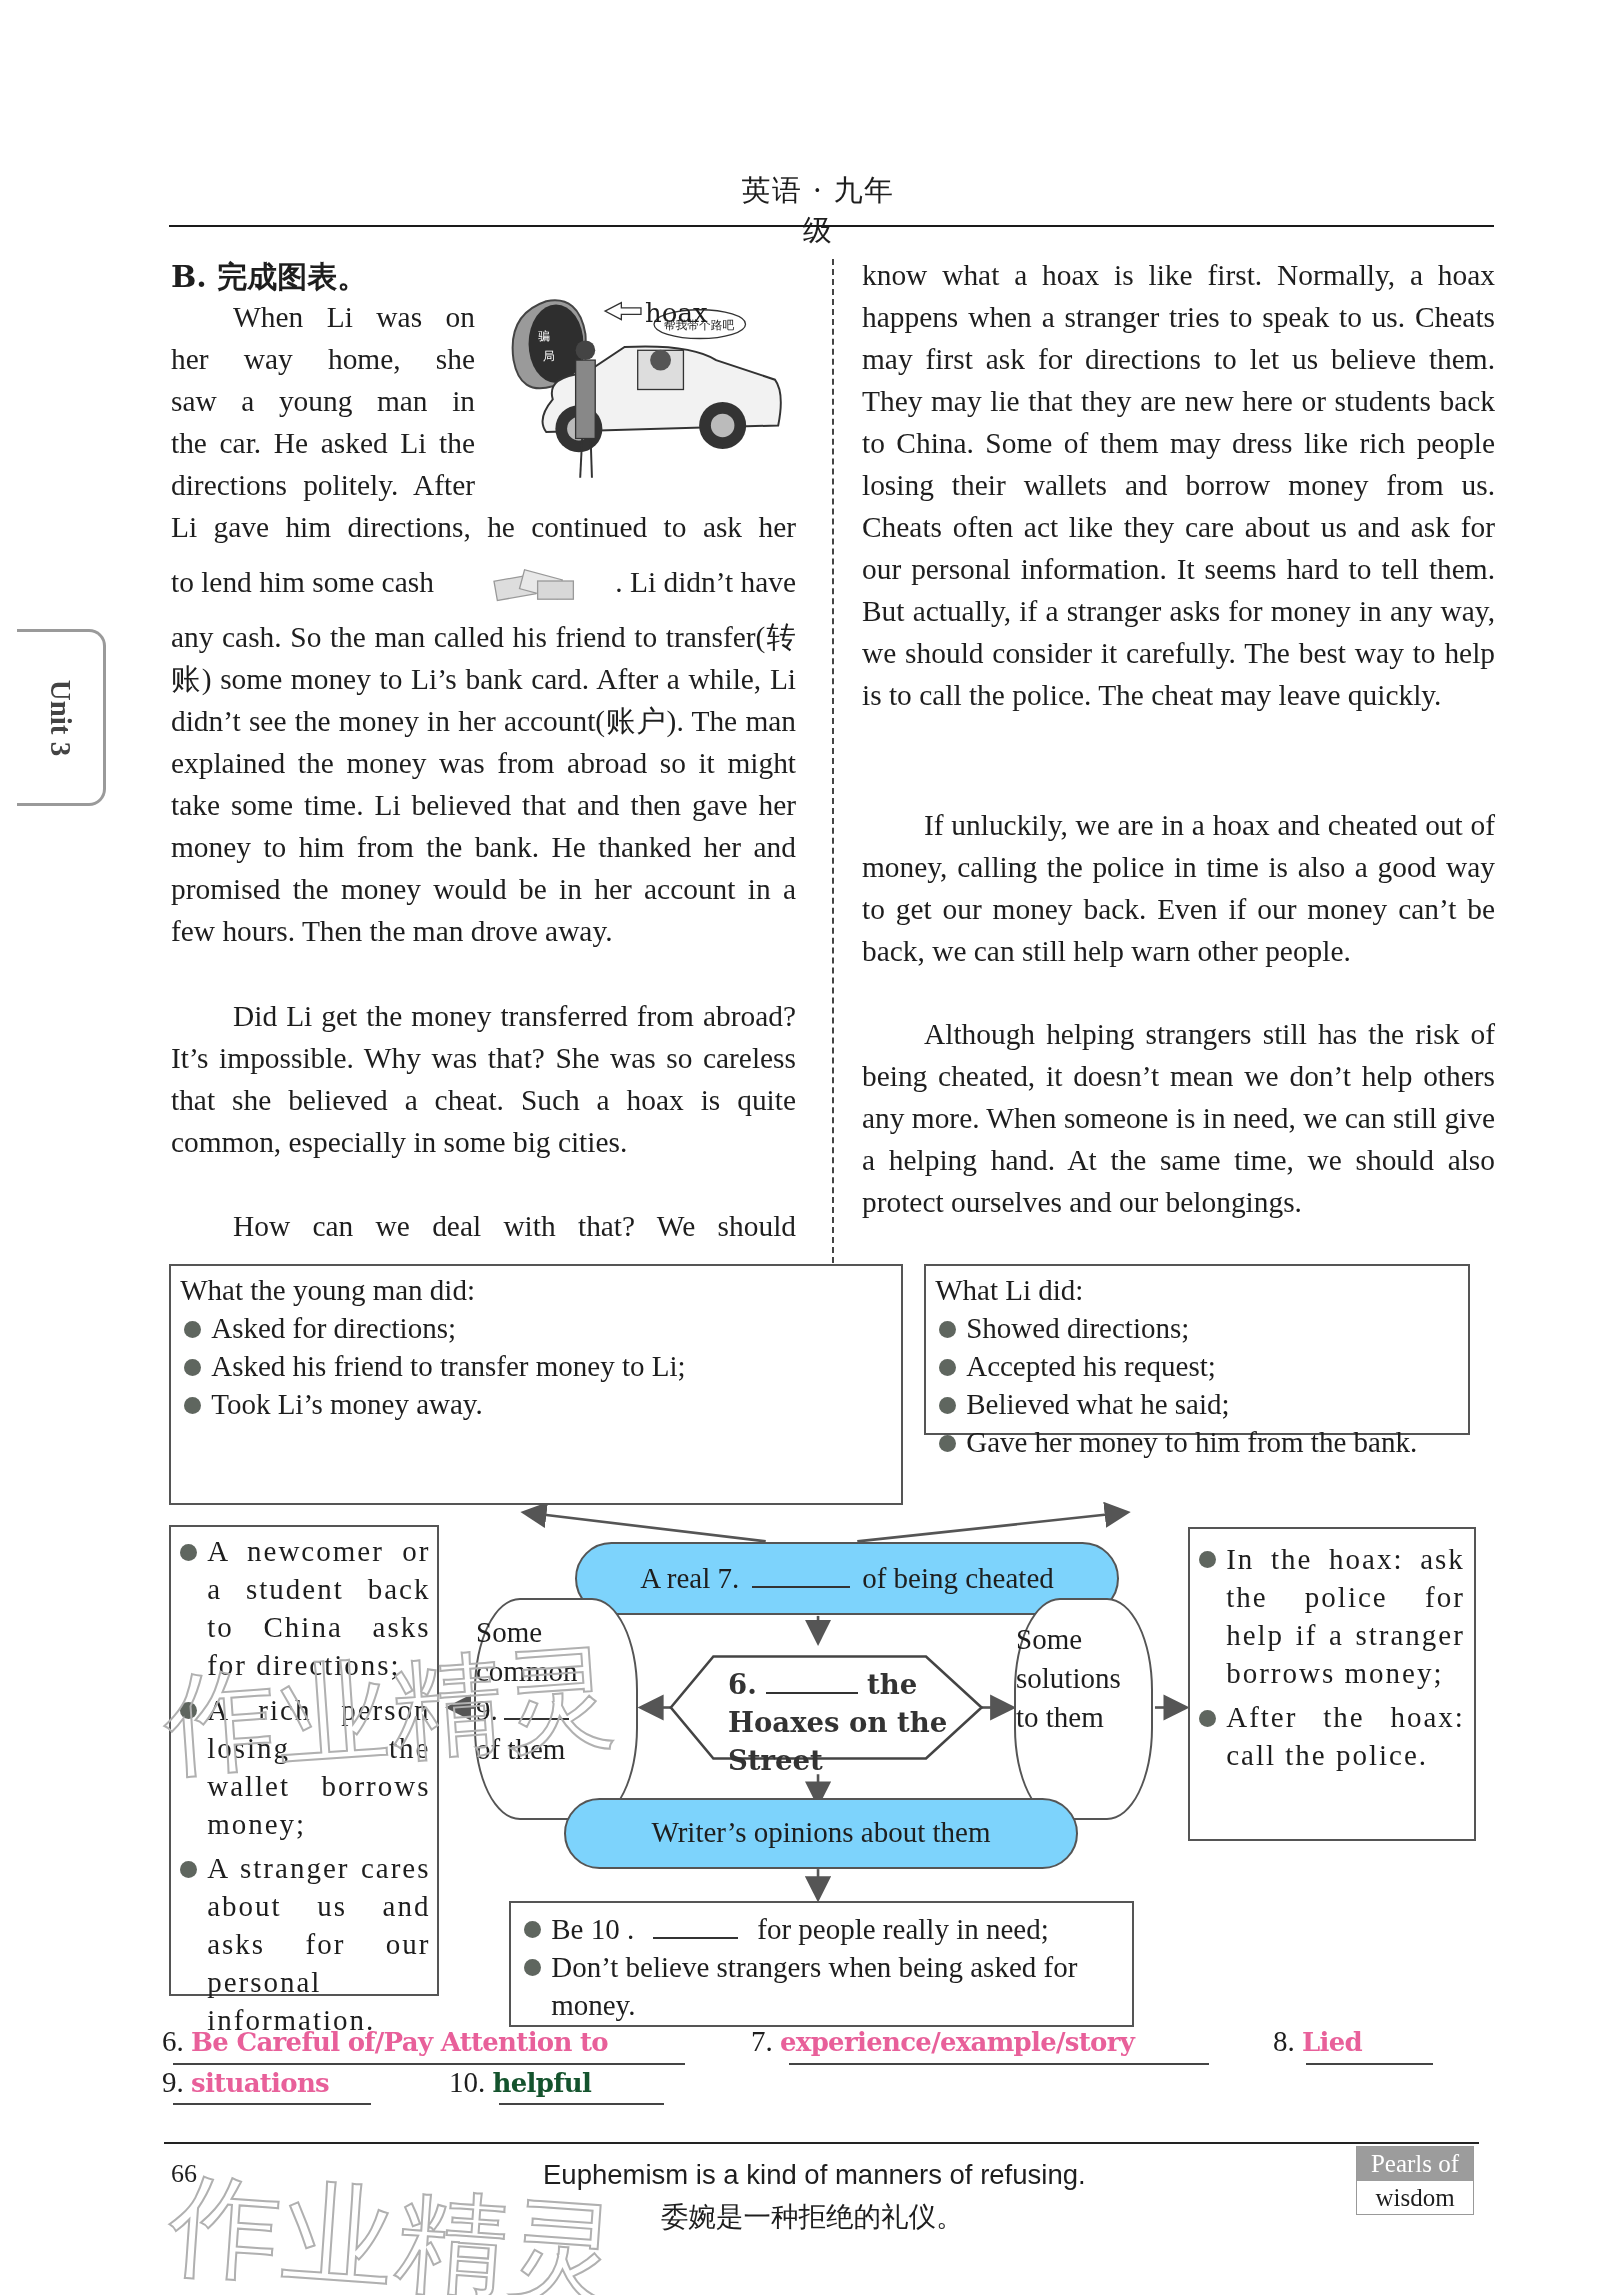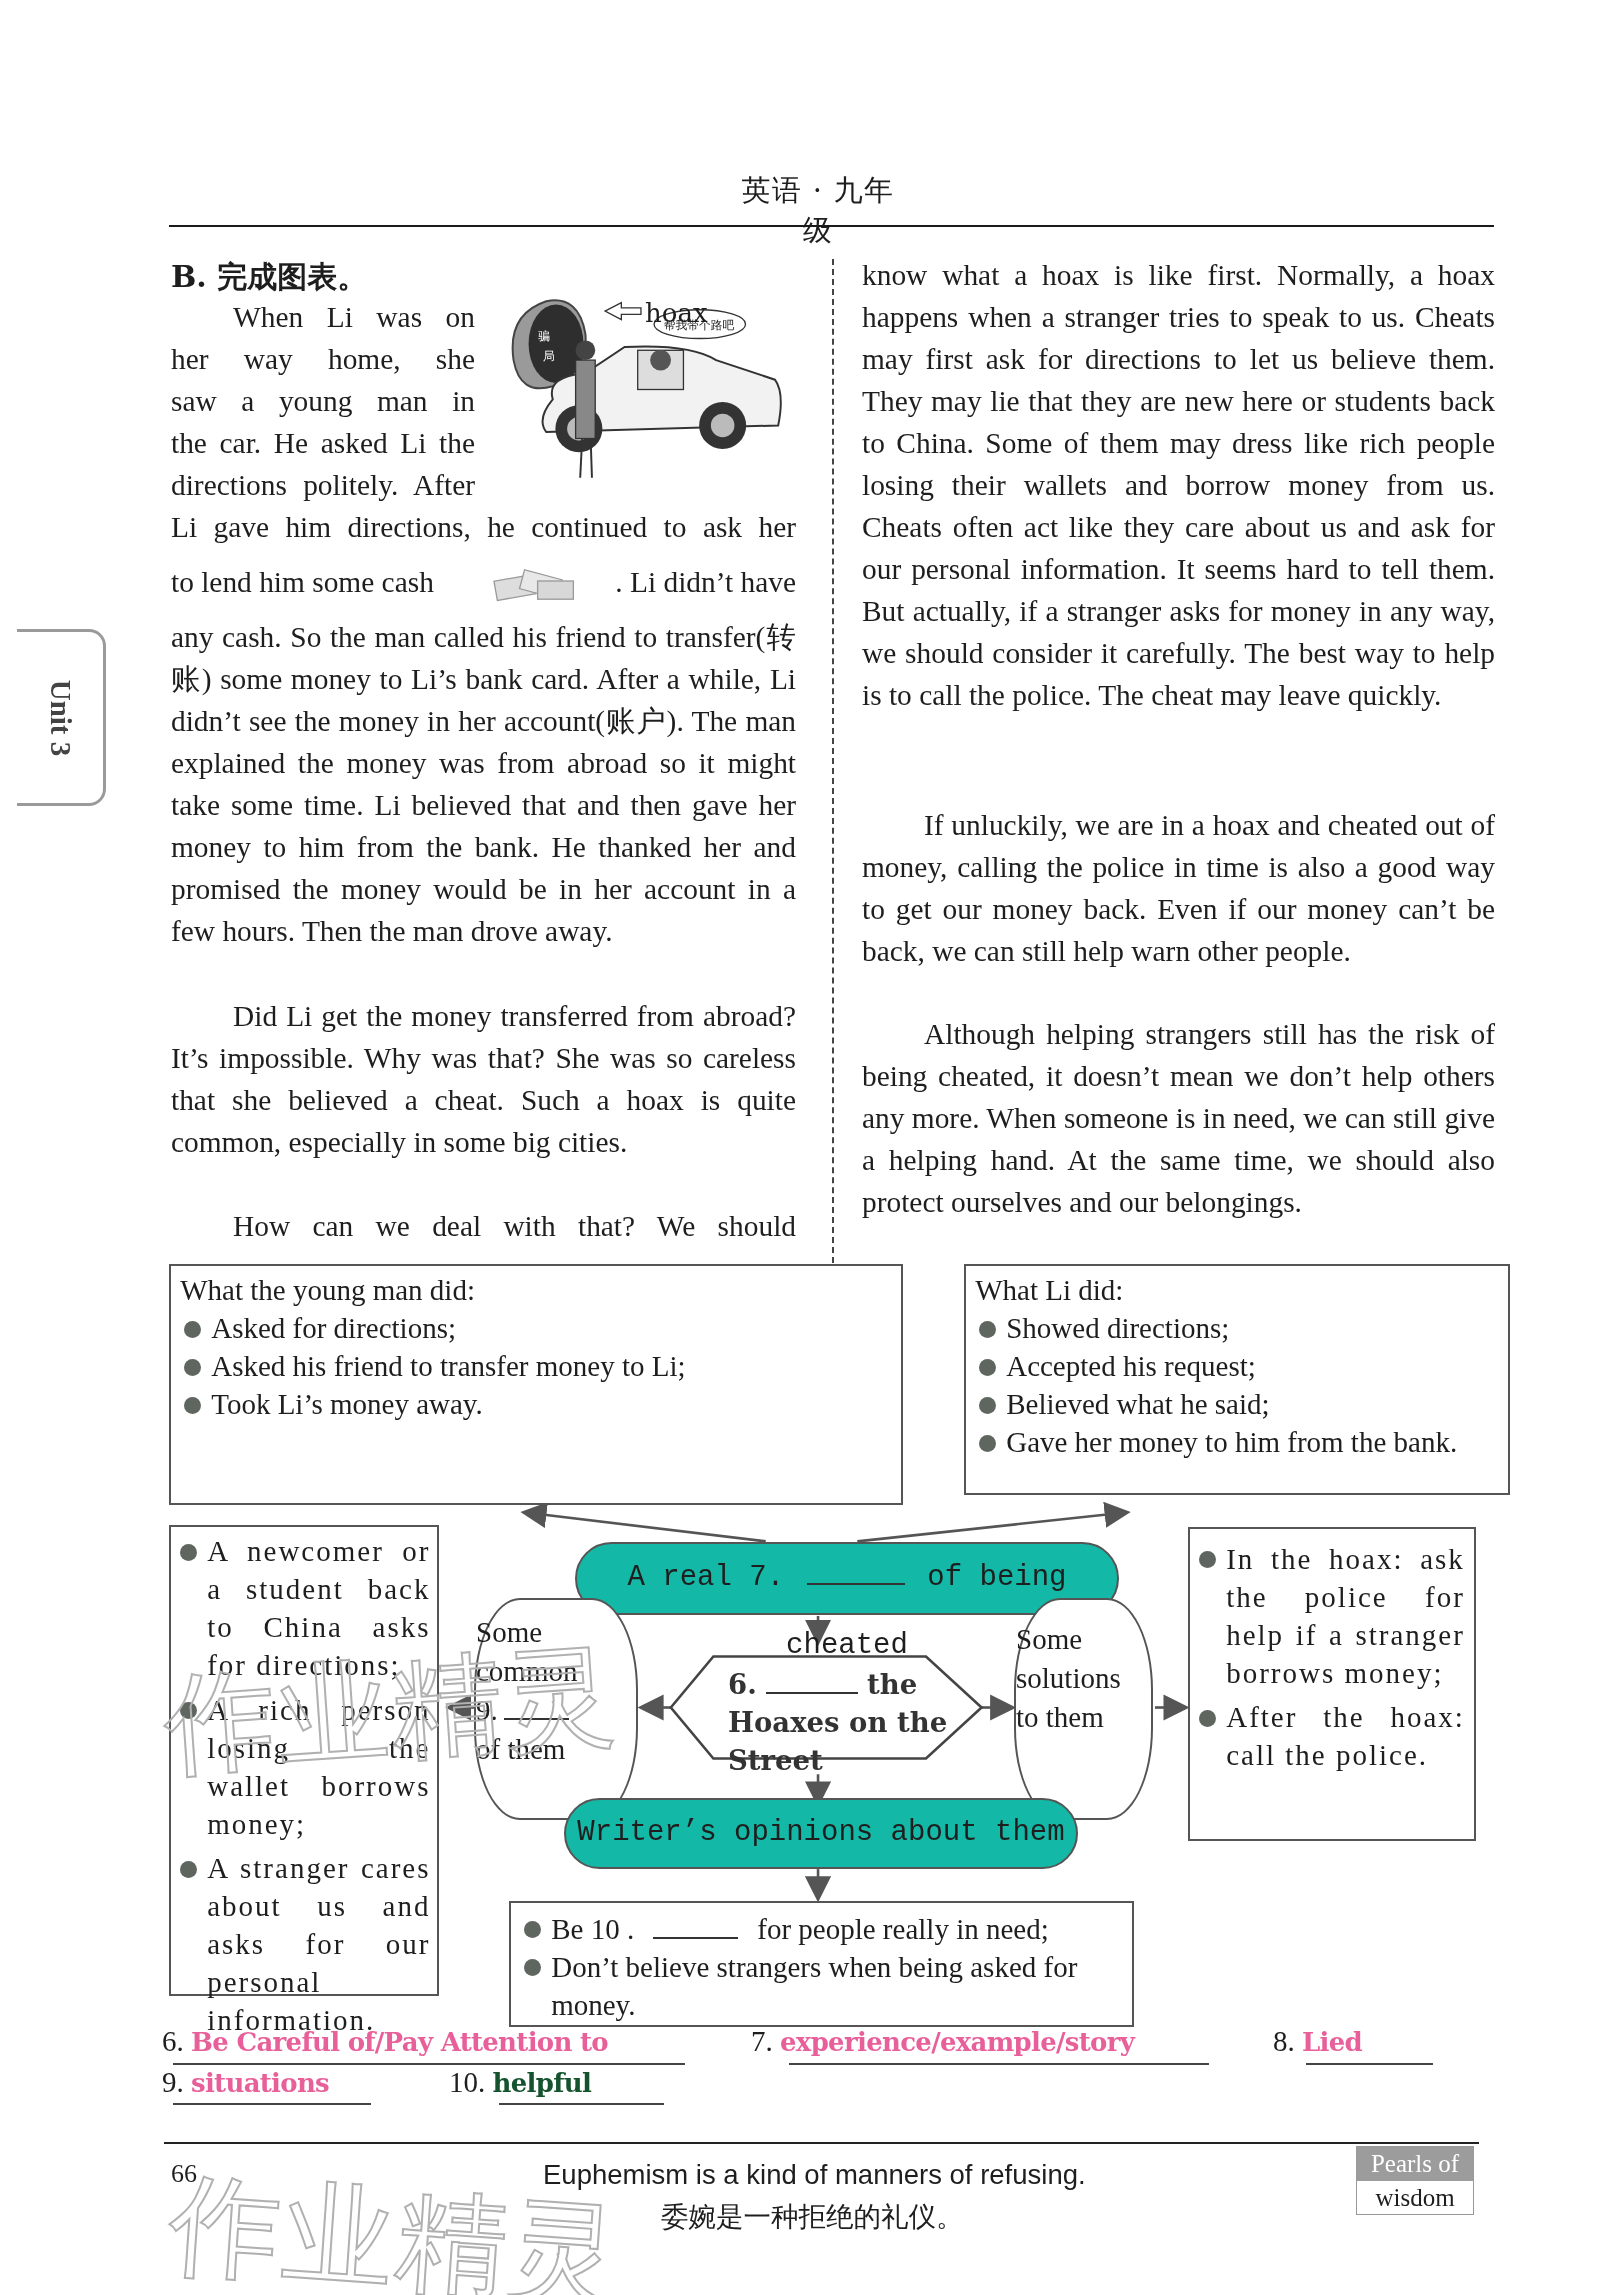--- a/index.html
+++ b/index.html
@@ -25,21 +25,21 @@
   .hoax-label { position: absolute; left: 645px; top: 298px; font-size: 26px; font-weight: normal; font-family: "DejaVu Serif", serif; }
   .cash-icon { position: absolute; left: 492px; top: 568px; width: 88px; height: 39px; }
 
   
   .box { position: absolute; border: 2.6px solid #555; background: #fff; }
   .box .hd { font-size: 29px; line-height: 38px; }
   .bul { position: relative; padding-left: 31px; font-size: 29px; line-height: 38px; }
   .bul::before { content: ""; position: absolute; left: 3.9px; top: 11.8px; width: 17px; height: 17px; border-radius: 50%; background: #5f665f; }
   .wide-bul { font-family: "Liberation Serif", serif; letter-spacing: 2px; text-align: justify; }
 
-  .oval { position: absolute; border: 2.6px solid #555; border-radius: 39px; background: #14b8a6; text-align: center; font-size: 29px; font-family: Liberation Mono, monospace; }
+  .oval { position: absolute; border: 2.6px solid #555; border-radius: 39px; background: #7dd3fc; text-align: center; font-size: 29px; }
   .pill { position: absolute; border: 2.6px solid #555; border-radius: 46px / 92px; background: #fff; text-align: left; font-size: 29px; line-height: 39px; }
   .blank { display: inline-block; border-bottom: 2px solid #333; height: 26px; vertical-align: baseline; }
 
   .answers { position: absolute; font-size: 29px; }
   .ans { color: #e8609a; font-weight: bold; font-family: "DejaVu Serif", serif; font-size: 26px; letter-spacing: -0.7px; }
   .ans-line { position: absolute; height: 2px; background: #444; }
 
   .footer-rule { position: absolute; left: 164px; top: 2142px; width: 1315px; height: 2px; background: #222; }
   .page-num { position: absolute; left: 171px; top: 2159px; font-size: 26px; }
   .proverb-en { position: absolute; left: 543px; top: 2159px; font-size: 27.5px; font-family: "Liberation Sans", sans-serif; }
@@ -127,21 +127,21 @@
   <polygon points="1025,2610 1090,2532 1415,2532 1500,2610 1415,2688 1090,2688" fill="#fff" stroke="#444" stroke-width="4"></polygon>
 </svg>
 
 <div class="box" style="left:169px; top:1264px; width:734px; height:241px; padding:5.2px 9.2px;">
   <div class="hd">What the young man did:</div>
   <div class="bul">Asked for directions;</div>
   <div class="bul">Asked his friend to transfer money to Li;</div>
   <div class="bul">Took Li’s money away.</div>
 </div>
 
-<div class="box" style="left:964px; top:1264px; width:546px; height:231px; padding:5.2px 9.2px;">
+<div class="box" style="left:924px; top:1264px; width:546px; height:171px; padding:5.2px 9.2px;">
   <div class="hd">What Li did:</div>
   <div class="bul">Showed directions;</div>
   <div class="bul">Accepted his request;</div>
   <div class="bul">Believed what he said;</div>
   <div class="bul">Gave her money to him from the bank.</div>
 </div>
 
 <div class="oval" style="left:575px; top:1542px; width:544px; height:73px; line-height:68px;">
   <span>A real 7.</span>
   <span class="blank" style="width:98px; margin:0 5.2px;"></span>

